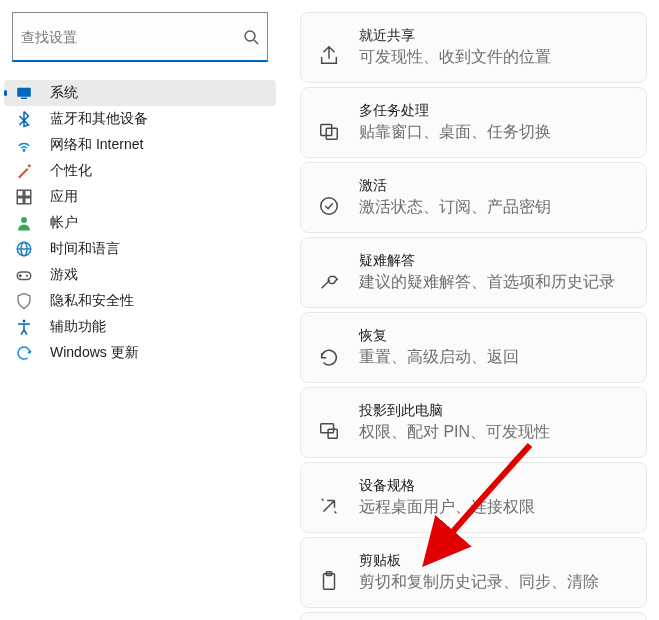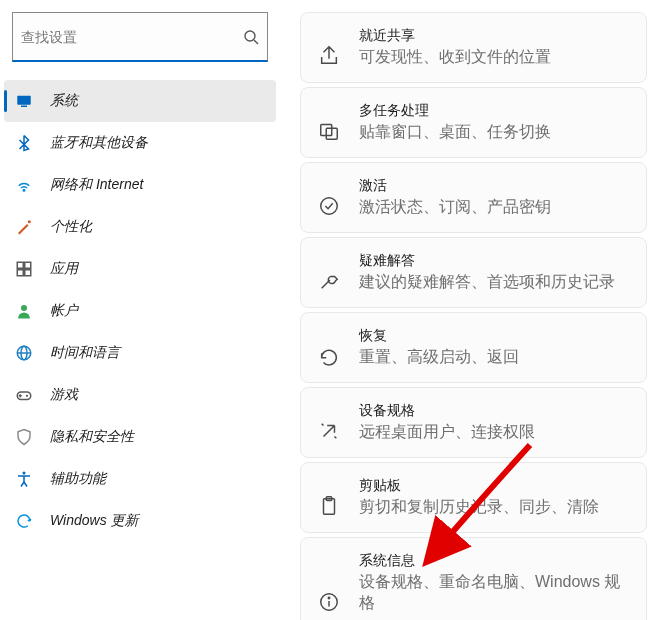--- a/index.html
+++ b/index.html
@@ -40,27 +40,26 @@
     }
     .search-box input::placeholder { color: #777; }
     .search-icon {
       width: 16px; height: 16px;
       color: #555;
     }
     .nav-list { list-style: none; }
     .nav-item {
       display: flex;
       align-items: center;
-      height: 42px;
+      height: 26px;
       padding: 0 14px 0 10px;
       cursor: pointer;
       position: relative;
       border-radius: 4px;
       margin: 0 4px;
-      font-style: italic;
     }
     .nav-item.active { background: #eaeaea; }
     .nav-item.active::before {
       content: "";
       position: absolute;
       left: 0; top: 10px; bottom: 10px;
       width: 3px;
       background: #0067c0;
       border-radius: 2px;
     }
@@ -278,20 +277,32 @@
         </svg>
       </span>
     <div class="card-text">
       <div class="card-title">恢复</div>
       <div class="card-desc">重置、高级启动、返回</div>
     </div>
     </div>
     <div class="card">
     <span class="card-icon">
         <svg width="22" height="22" viewBox="0 0 24 24" fill="none" stroke="currentColor" stroke-width="1.6">
+          <rect x="3" y="4" width="14" height="10" rx="1"></rect>
+          <rect x="11" y="10" width="10" height="10" rx="1"></rect>
+        </svg>
+      </span>
+    <div class="card-text">
+      <div class="card-title">投影到此电脑</div>
+      <div class="card-desc">权限、配对 PIN、可发现性</div>
+    </div>
+    </div>
+    <div class="card">
+    <span class="card-icon">
+        <svg width="22" height="22" viewBox="0 0 24 24" fill="none" stroke="currentColor" stroke-width="1.6">
           <path d="M6 18 L18 6 M18 6 H10 M18 6 V14 M6 6 L4 4 M18 18 L20 20"></path>
         </svg>
       </span>
     <div class="card-text">
       <div class="card-title">设备规格</div>
       <div class="card-desc">远程桌面用户、连接权限</div>
     </div>
     </div>
     <div class="card">
     <span class="card-icon">

